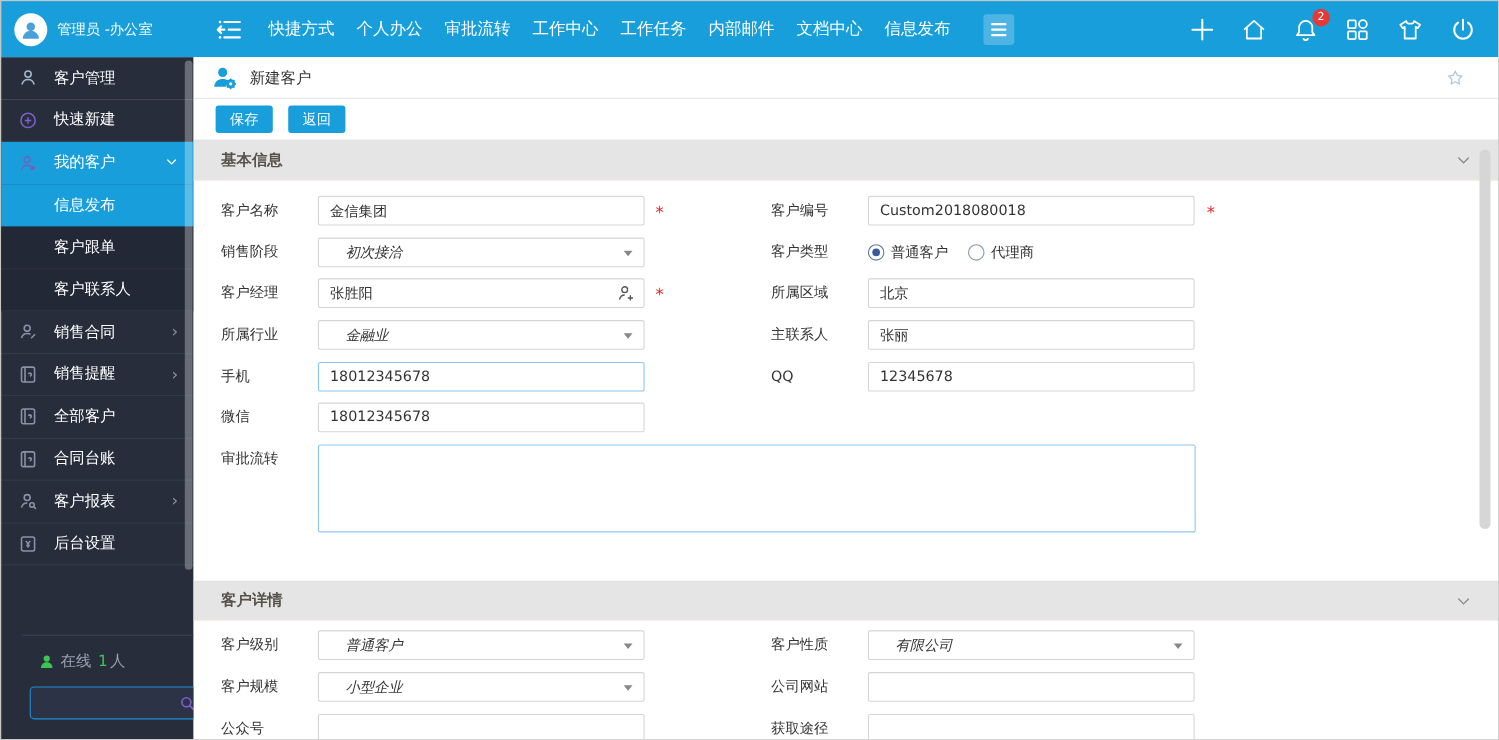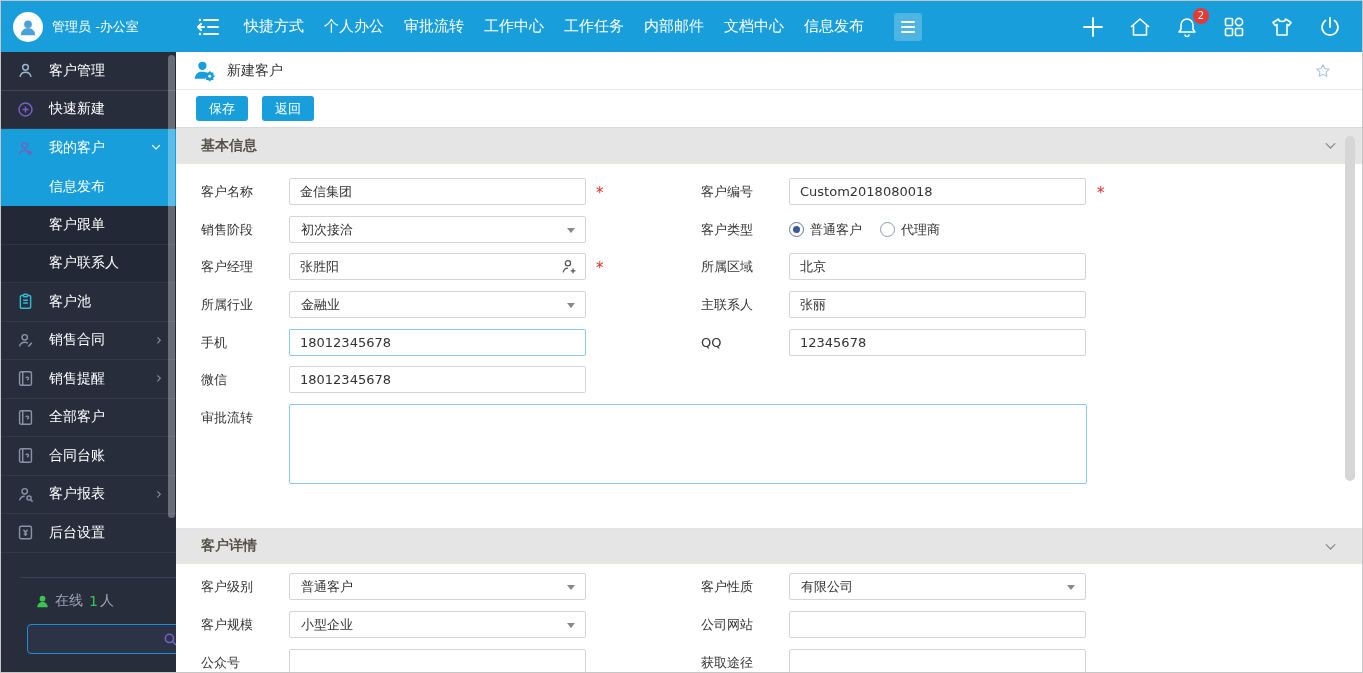--- a/index.html
+++ b/index.html
@@ -51,21 +51,21 @@
   .band { position:absolute; left:0; width:100%; height:36px; background:#e5e5e5; border-bottom:1px solid #eee7da; display:flex; align-items:center; }
   .band .band-title { font-size:14px; font-weight:bold; color:#57534b; margin-left:25px; }
   .band .band-chevron { position:absolute; right:24px; display:flex; cursor:pointer; }
   .band1 { top:76px; } .band2 { top:476px; border-top:1px solid #e3e3e3; }
 
   .flabel { position:absolute; font-size:13px; color:#333; height:27px; line-height:27px; white-space:nowrap; }
   .finput, .fselect { position:absolute; width:297px; height:27px; border:1px solid #d5d5d5; border-radius:2px; background:#fff; font-size:13px; color:#333; }
   .finput { padding:0 26px 0 10px; outline:none; font-family:inherit; }
   .finput.focused, .ftextarea.focused { border-color:#8cc8ee; }
   .fselect { display:flex; align-items:center; cursor:pointer; }
-  .fselect span { margin-left:11px; }
+  .fselect span { margin-left:24px;font-style:italic; }
   .caret { position:absolute; right:10px; top:11px; width:0; height:0; border-left:4px solid transparent; border-right:4px solid transparent; border-top:5px solid #888; }
   .req { position:absolute; color:#e02b2b; font-size:15px; width:10px; height:27px; line-height:30px; }
   .ftextarea { position:absolute; left:113px; top:352px; width:798px; height:80px; border:1px solid #8cc8ee; border-radius:2px; resize:none; outline:none; font-family:inherit; font-size:13px; padding:6px 10px; color:#333; }
   .input-icon { position:absolute; display:flex; pointer-events:auto; cursor:pointer; }
   .radio-group { position:absolute; height:27px; display:flex; align-items:center; }
   .radio { width:15px; height:15px; border:1px solid #8a9bb0; border-radius:50%; position:relative; cursor:pointer; background:#fff; }
   .radio.sel { border-color:#66799c; }
   .radio.sel::after { content:""; position:absolute; left:3px; top:3px; width:7px; height:7px; border-radius:50%; background:#3a5a9b; }
   .rlabel { font-size:13px; color:#333; margin:0 18px 0 6px; }
   .col-l-label { left:25px; } .col-l-input { left:113px; }
@@ -190,30 +190,20 @@
       <span class="s-label">信息发布</span>
     </div>
     <div class="side-item submenu">
       <span class="s-label">客户跟单</span>
     </div>
     <div class="side-item submenu">
       <span class="s-label">客户联系人</span>
     </div>
     <div class="side-item">
       <span class="s-icon">
-        <svg width="19" height="19" viewBox="0 0 24 24" fill="none" stroke="#2fbbd4" stroke-width="1.8">
-            <rect x="5.5" y="4.5" width="13" height="16" rx="1.5"></rect>
-            <rect x="9.5" y="2.8" width="5" height="3.2" rx="1" fill="#282d3c"></rect>
-            <path d="M9 10.5h6M9 14h6"></path>
-          </svg>
-      </span>
-      <span class="s-label">客户池</span>
-    </div>
-    <div class="side-item">
-      <span class="s-icon">
         <svg width="19" height="19" viewBox="0 0 24 24" fill="none" stroke="#8a93a6" stroke-width="1.8">
             <circle cx="11" cy="8" r="3.4"></circle>
             <path d="M4.5 19.5c.9-3.8 3.6-5.3 6.5-5.3 1.4 0 2.7.3 3.9 1"></path>
             <path d="M15.5 19.5 20 15"></path>
           </svg>
       </span>
       <span class="s-label">销售合同</span>
       <span class="s-arrow">›</span>
     </div>
     <div class="side-item">

